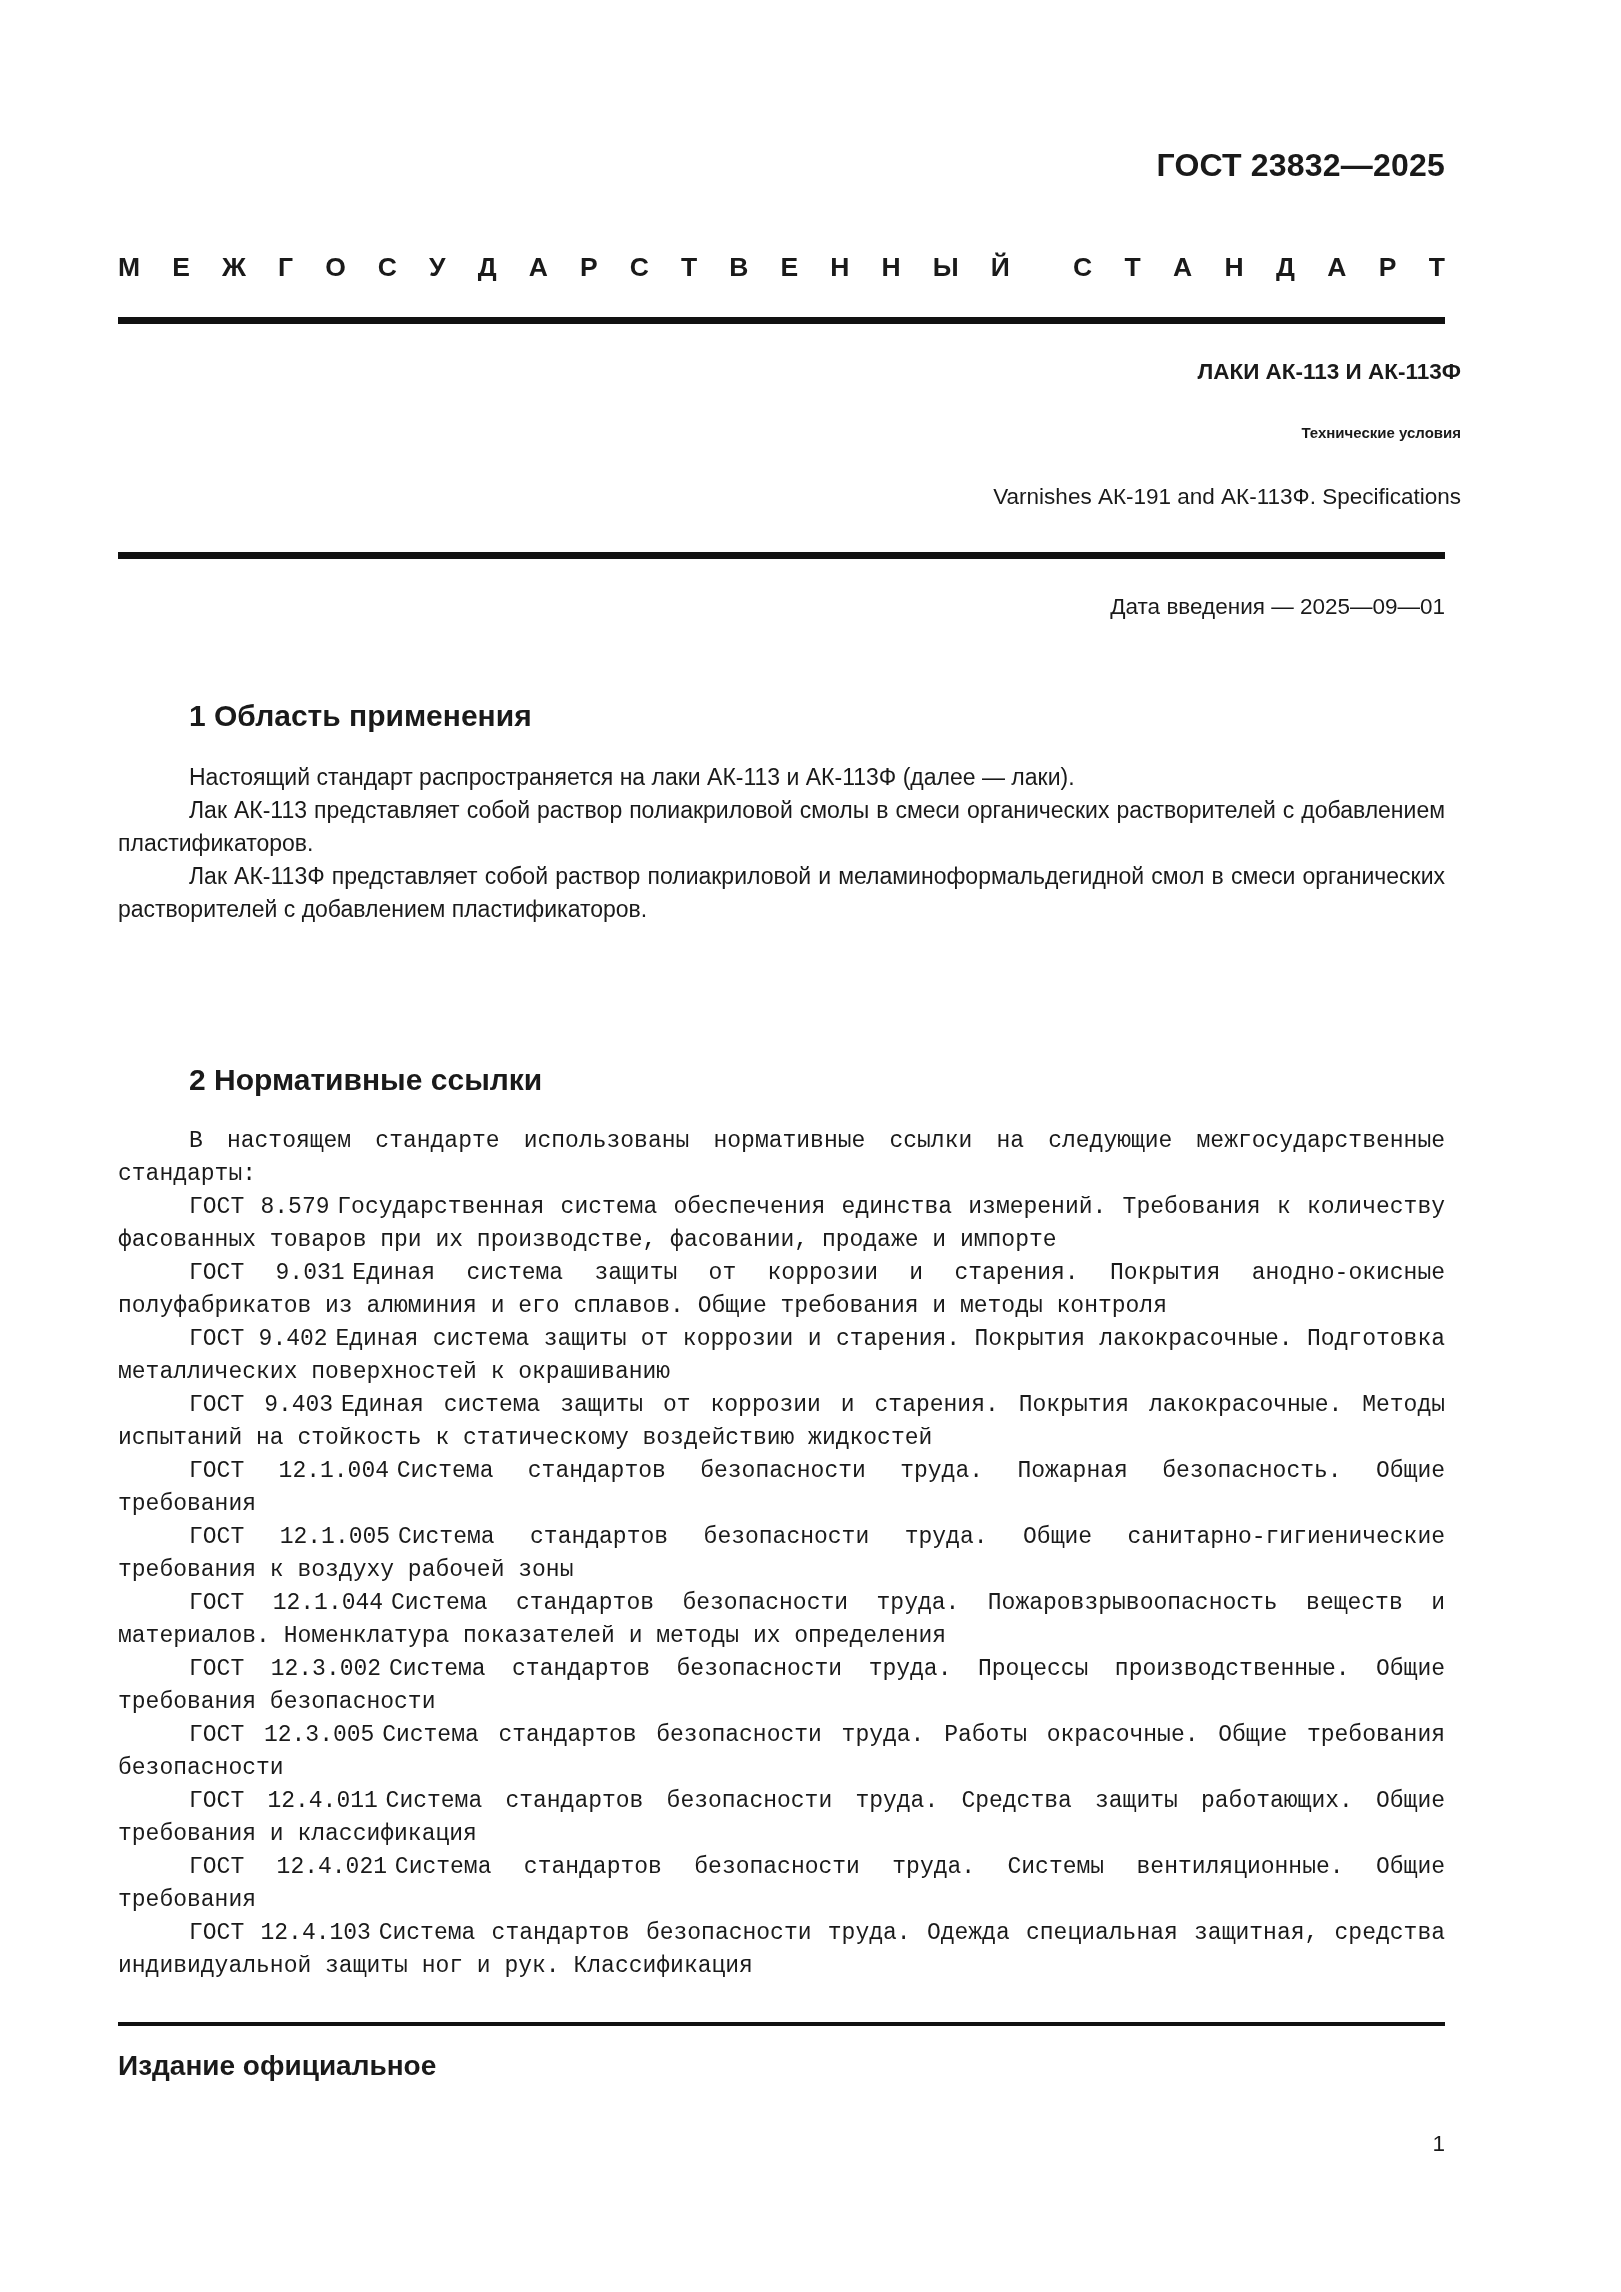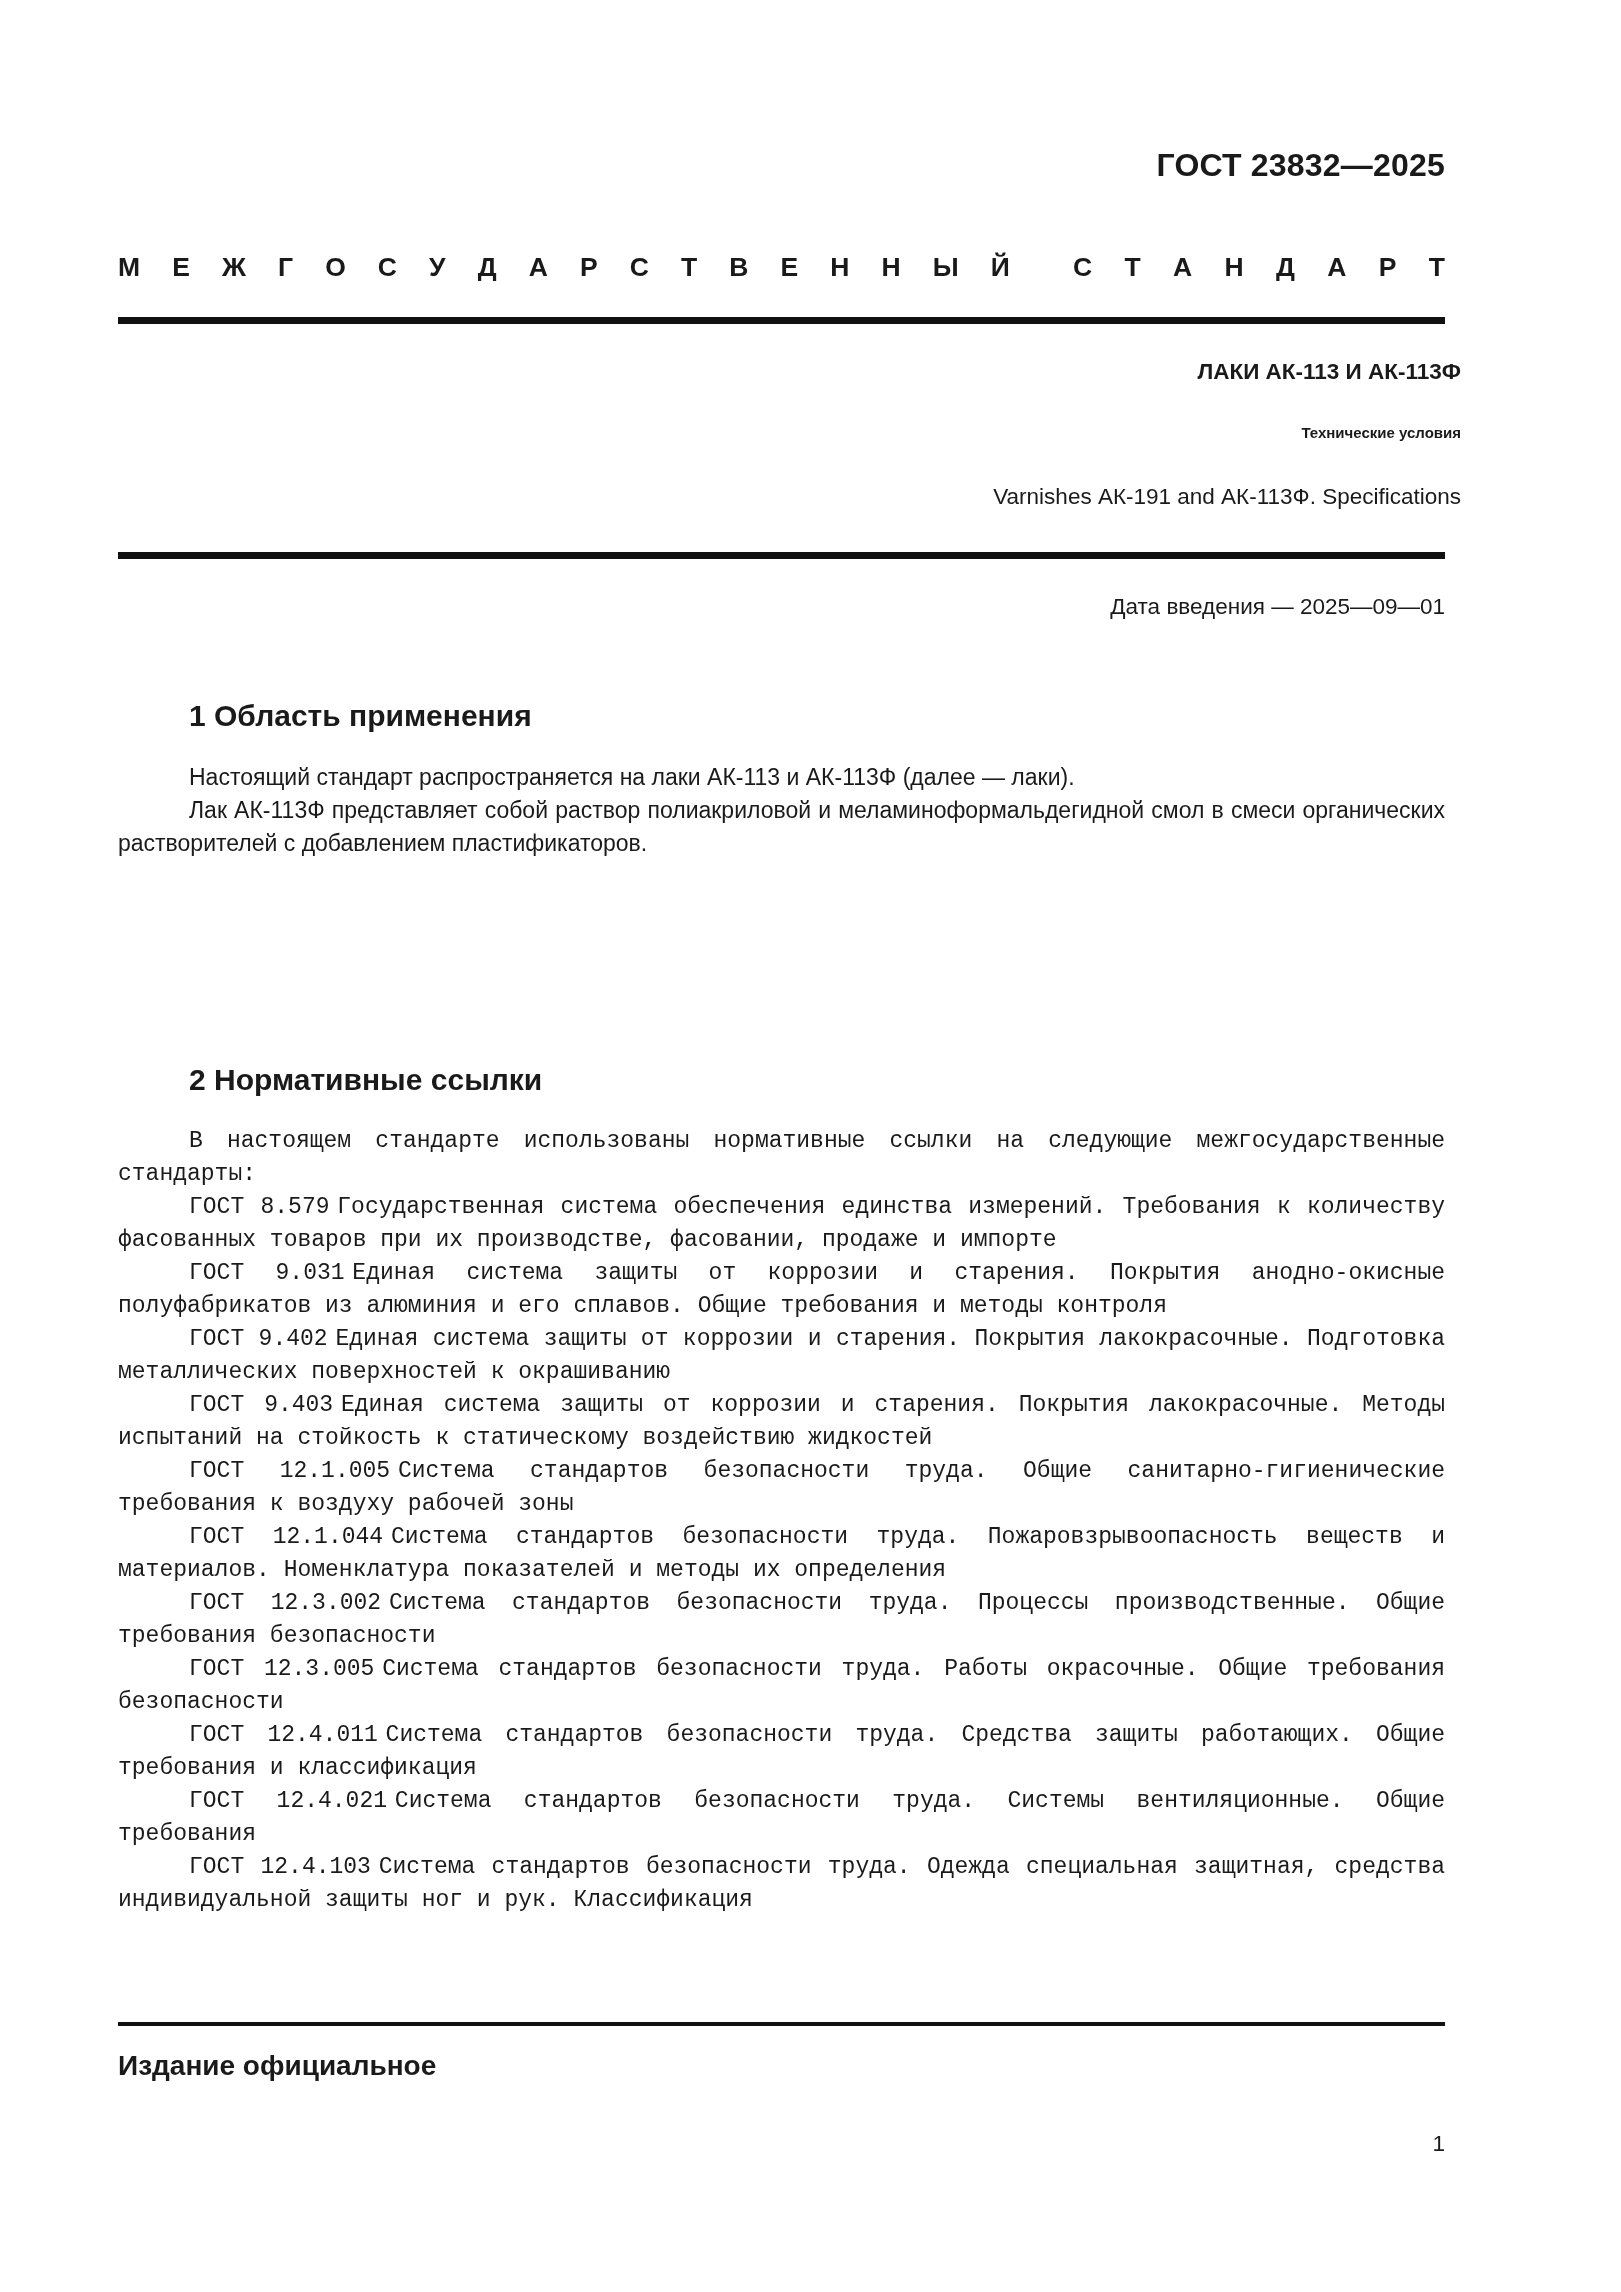--- a/index.html
+++ b/index.html
@@ -150,31 +150,33 @@
   <div class="center eng-title">Varnishes АК-191 and АК-113Ф. Specifications</div>
 
   <div class="rule rule-mid"></div>
 
   <div class="date-intro">Дата введения — 2025—09—01</div>
 
   <div class="section-heading sec1-h">1  Область применения</div>
 
   <div class="body-text sec1-body">
     <p>Настоящий стандарт распространяется на лаки АК-113 и АК-113Ф (далее — лаки).</p>
+    <p>Лак АК-113 представляет собой раствор полиакриловой смолы в смеси органических растворителей с добавлением пластификаторов.</p>
     <p>Лак АК-113Ф представляет собой раствор полиакриловой и меламиноформальдегидной смол в смеси органических растворителей с добавлением пластификаторов.</p>
   </div>
 
   <div class="section-heading sec2-h">2  Нормативные ссылки</div>
 
   <div class="body-text sec2-body">
     <p>В настоящем стандарте использованы нормативные ссылки на следующие межгосударственные стандарты:</p>
     <p><span class="ref-code">ГОСТ 8.579</span><span>Государственная система обеспечения единства измерений. Требования к количеству фасованных товаров при их производстве, фасовании, продаже и импорте</span></p>
     <p><span class="ref-code">ГОСТ 9.031</span><span>Единая система защиты от коррозии и старения. Покрытия анодно-окисные полуфабрикатов из алюминия и его сплавов. Общие требования и методы контроля</span></p>
     <p><span class="ref-code">ГОСТ 9.402</span><span>Единая система защиты от коррозии и старения. Покрытия лакокрасочные. Подготовка металлических поверхностей к окрашиванию</span></p>
     <p><span class="ref-code">ГОСТ 9.403</span><span>Единая система защиты от коррозии и старения. Покрытия лакокрасочные. Методы испытаний на стойкость к статическому воздействию жидкостей</span></p>
+    <p><span class="ref-code">ГОСТ 12.1.004</span><span>Система стандартов безопасности труда. Пожарная безопасность. Общие требования</span></p>
     <p><span class="ref-code">ГОСТ 12.1.005</span><span>Система стандартов безопасности труда. Общие санитарно-гигиенические требования к воздуху рабочей зоны</span></p>
     <p><span class="ref-code">ГОСТ 12.1.044</span><span>Система стандартов безопасности труда. Пожаровзрывоопасность веществ и материалов. Номенклатура показателей и методы их определения</span></p>
     <p><span class="ref-code">ГОСТ 12.3.002</span><span>Система стандартов безопасности труда. Процессы производственные. Общие требования безопасности</span></p>
     <p><span class="ref-code">ГОСТ 12.3.005</span><span>Система стандартов безопасности труда. Работы окрасочные. Общие требования безопасности</span></p>
     <p><span class="ref-code">ГОСТ 12.4.011</span><span>Система стандартов безопасности труда. Средства защиты работающих. Общие требования и классификация</span></p>
     <p><span class="ref-code">ГОСТ 12.4.021</span><span>Система стандартов безопасности труда. Системы вентиляционные. Общие требования</span></p>
     <p><span class="ref-code">ГОСТ 12.4.103</span><span>Система стандартов безопасности труда. Одежда специальная защитная, средства индивидуальной защиты ног и рук. Классификация</span></p>
   </div>
 
   <div class="rule rule-bottom"></div>

